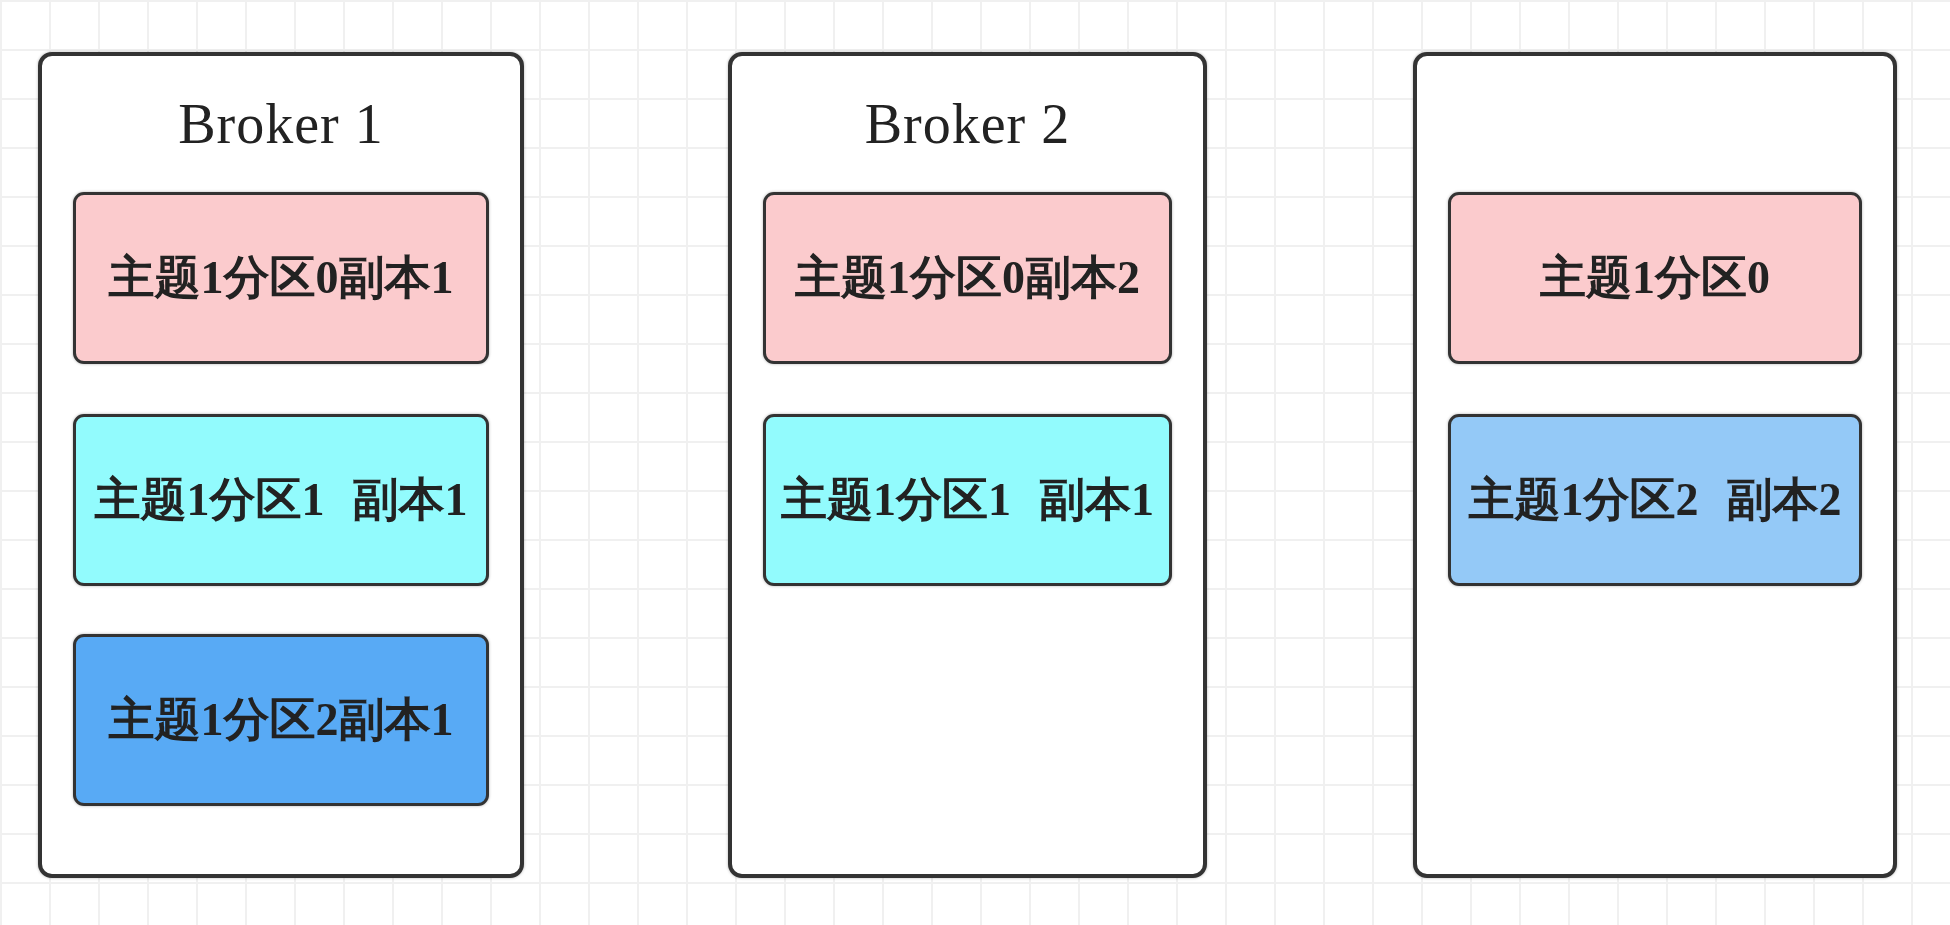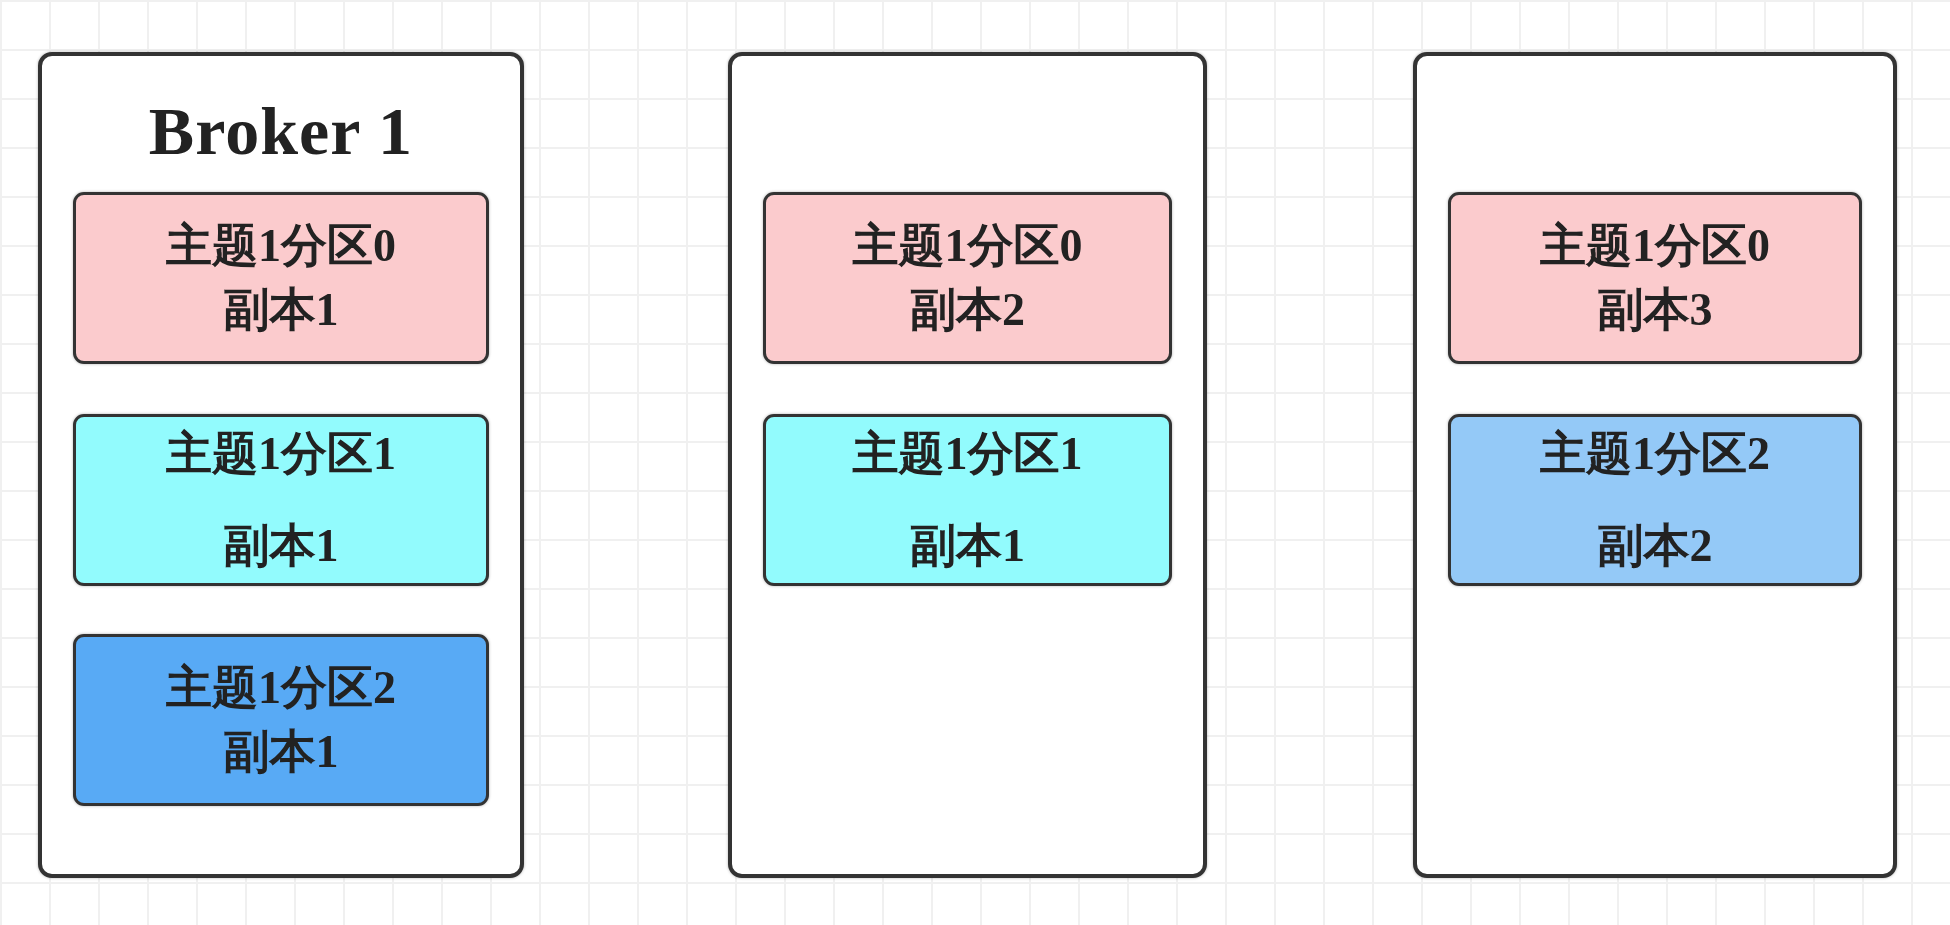--- a/index.html
+++ b/index.html
@@ -30,35 +30,35 @@
     box-sizing:border-box;
   }
   .b0{left:38px;width:486px;}
   .b1{left:728px;width:479px;}
   .b2{left:1413px;width:484px;}
   .broker-title{
     position:absolute;
     top:36px;left:0;right:0;
     margin:0;
     text-align:center;
-    font-size:68px;
-    font-weight:bold;
+    font-size:56px;
+    font-weight:normal;
     letter-spacing:1px;
     color:var(--text);
   }
   .partition{
     position:absolute;
     left:31px;right:31px;
     height:172px;
     border:3.5px solid var(--line);
     border-radius:11px;
     box-shadow:0 0 3px rgba(0,0,0,0.30);
     box-sizing:border-box;
     display:flex;
-    flex-direction:column;
+    flex-direction:row;
     align-items:center;
     justify-content:center;
   }
   .row-0{top:136px;}
   .row-1{top:358px;gap:28px;}
   .row-2{top:578px;}
   .pline{
     font-size:46px;
     font-weight:bold;
     line-height:64px;
@@ -84,37 +84,37 @@
       <span class="pline">副本1</span>
     </div>
 
     <div class="partition row-2" style="background-color: rgb(88, 170, 245);">
       <span class="pline">主题1分区2</span>
       <span class="pline">副本1</span>
     </div>
   </section>
 
   <section class="broker b1">
+    <h2 class="broker-title">Broker 2</h2>
 
     <div class="partition row-0" style="background-color: rgb(251, 203, 205);">
       <span class="pline">主题1分区0</span>
       <span class="pline">副本2</span>
     </div>
 
     <div class="partition row-1" style="background-color: rgb(146, 251, 253);">
       <span class="pline">主题1分区1</span>
       <span class="pline">副本1</span>
     </div>
   </section>
 
   <section class="broker b2">
 
     <div class="partition row-0" style="background-color: rgb(251, 203, 205);">
       <span class="pline">主题1分区0</span>
-      <span class="pline">副本3</span>
     </div>
 
     <div class="partition row-1" style="background-color: rgb(148, 201, 247);">
       <span class="pline">主题1分区2</span>
       <span class="pline">副本2</span>
     </div>
   </section>
 
 </div>
 

